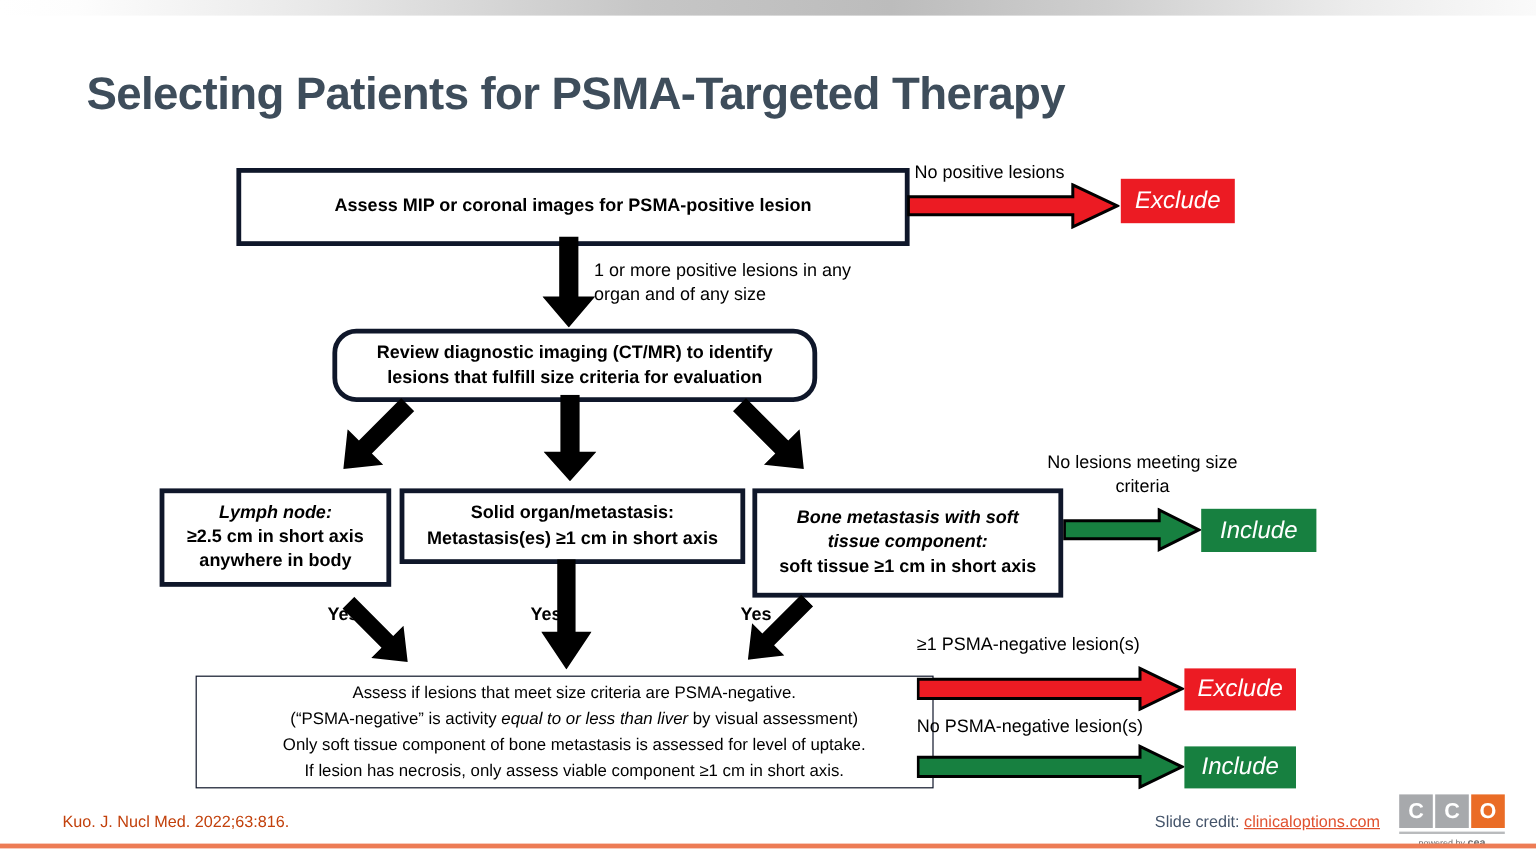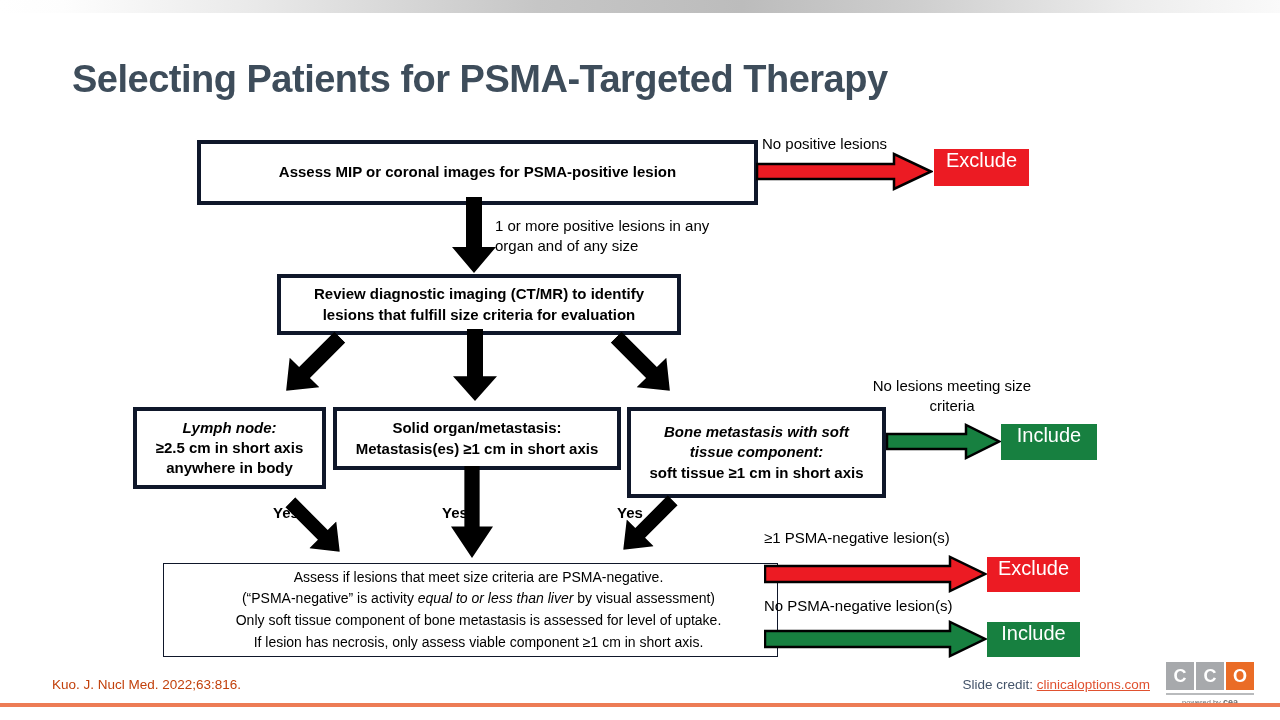--- a/index.html
+++ b/index.html
@@ -12,22 +12,22 @@
 
   .box{position:absolute;background:#fff;border:4px solid #0f172a;display:flex;flex-direction:column;
        justify-content:center;align-items:center;text-align:center;font-weight:bold;font-size:15px;line-height:1.35;}
   .box .nowrap{white-space:nowrap;}
   .box-thin{border-width:1.5px;font-weight:normal;font-size:14px;line-height:1.55;padding-left:16px;}
   .it{font-style:italic;}
 
   .lbl{position:absolute;font-size:15px;line-height:1.35;color:#000;}
   .lbl-bold{font-weight:bold;margin-left:20px;}
 
-  .outcome{position:absolute;display:flex;justify-content:center;
-           color:#fff;font-size:20px;}
+  .outcome{position:absolute;display:flex;justify-content:center;align-items:center;
+           color:#fff;font-size:20px;font-style:italic;}
   .outcome.red{background:#EC1B23;}
   .outcome.green{background:#178040;}
 
   .arr{position:absolute;}
   .arr svg{display:block;width:100%;height:100%;}
 </style>
 </head>
 <body>
 
 <div class="slide">
@@ -50,21 +50,21 @@
     <span>Exclude</span>
   </div>
 
   <div class="arr" style="left:452px;top:197px;width:44px;height:76px;">
     <svg viewBox="0 0 44 76" preserveAspectRatio="none">
         <polygon points="14,0 30,0 30,50 44,50 22,76 0,50 14,50" fill="#000"></polygon>
       </svg>
   </div>
   <div class="lbl" style="left:495px;top:216px;width:255px;">1 or more positive lesions in any organ and of any size</div>
 
-  <div class="box" style="left:277px;top:274px;width:396px;height:53px;">
+  <div class="box" style="left:277px;top:274px;width:396px;height:53px;border-radius:20px;">
     <div class="nowrap">Review diagnostic imaging (CT/MR) to identify</div>
     <div class="nowrap">lesions that fulfill size criteria for evaluation</div>
   </div>
 
   <div class="arr" style="left:292px;top:326px;width:42px;height:76px;transform:rotate(45deg);">
     <svg viewBox="0 0 44 76" preserveAspectRatio="none">
         <polygon points="14,0 30,0 30,50 44,50 22,76 0,50 14,50" fill="#000"></polygon>
       </svg>
   </div>
   <div class="arr" style="left:453px;top:329px;width:44px;height:72px;">

